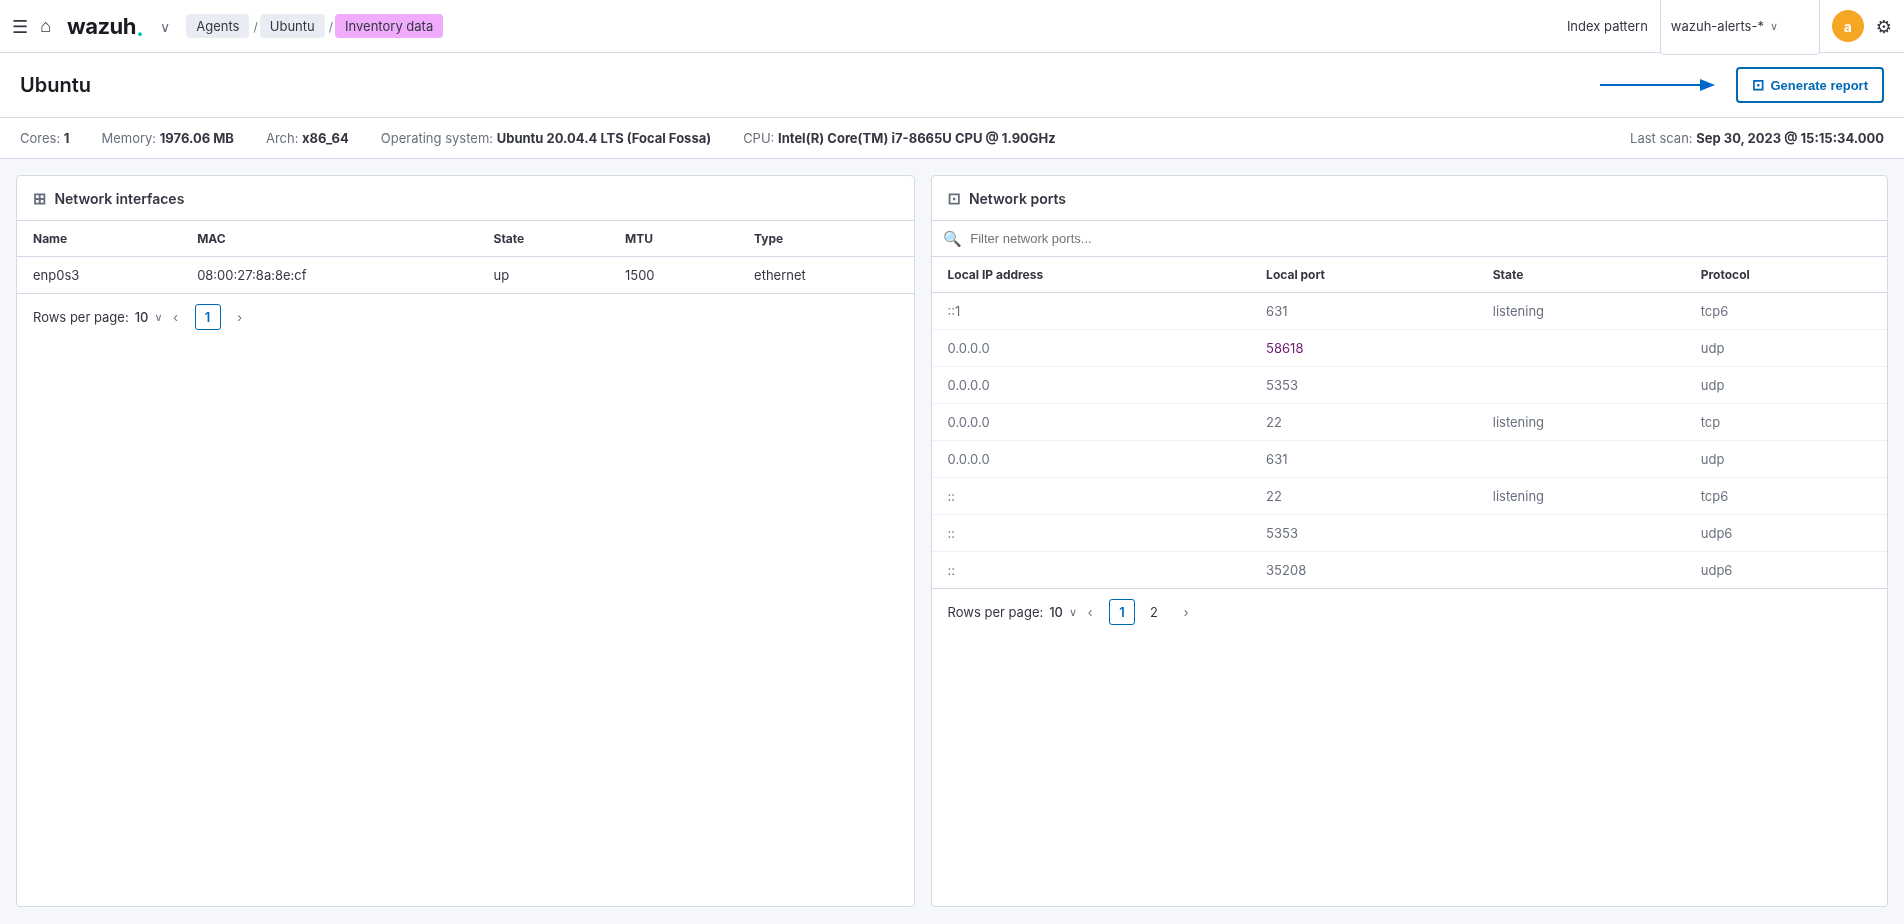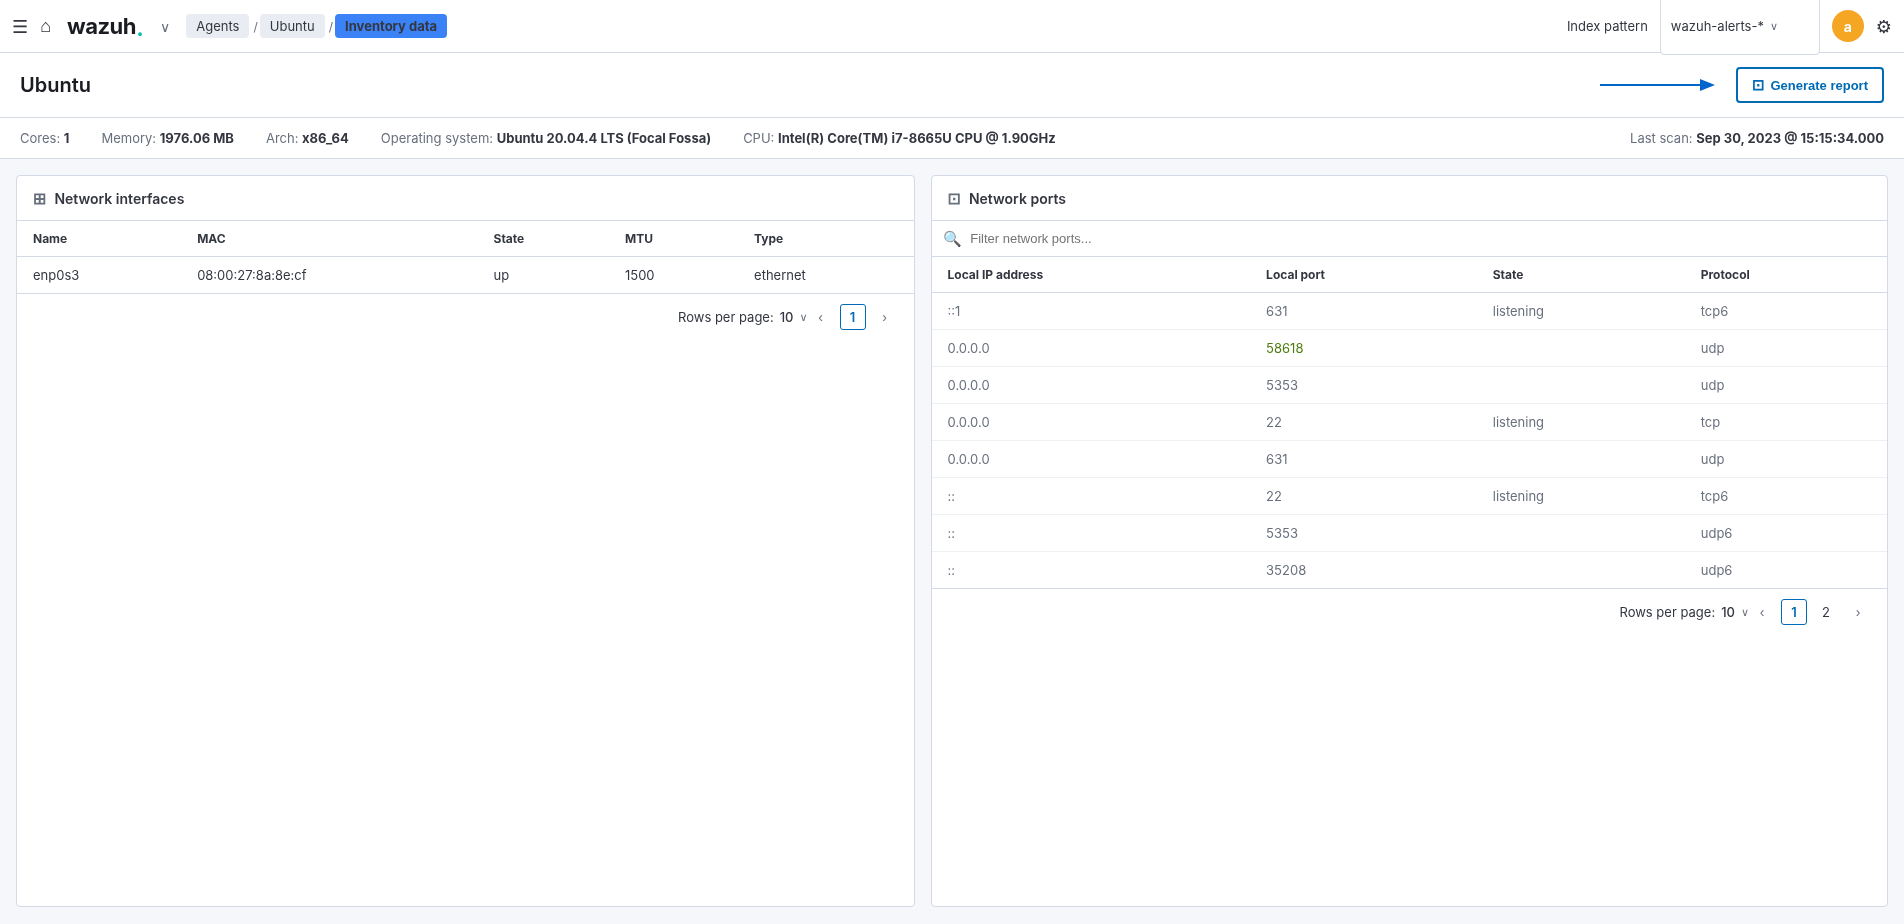--- a/index.html
+++ b/index.html
@@ -25,21 +25,21 @@
     .breadcrumb-item {
       padding: 4px 10px;
       border-radius: 4px;
       background: #e9edf3;
       color: #343741;
       font-size: 13px;
       cursor: pointer;
       margin-right: 2px;
       text-align: center;
     }
-    .breadcrumb-item.active { background: #3b82f6; font-weight: 700; }
+    .breadcrumb-item.active { background: #f0abfc; font-weight: 400; }
     .breadcrumb-sep { color: #69707d; margin: 0 2px; font-size: 12px; }
     .topnav-right { display: flex; align-items: center; gap: 12px; margin-left: auto; }
     .index-pattern-label { color: #343741; font-size: 13px; white-space: nowrap; }
     .index-pattern-select {
       display: flex;
       align-items: center;
       border: 1px solid #d3dae6;
       border-radius: 4px;
       padding: 20px 10px;
       background: #fff;
@@ -160,21 +160,21 @@
     .search-icon { color: #69707d; font-size: 15px; }
     .search-input {
       border: none; outline: none;
       font-size: 13px; color: #343741;
       flex: 1;
       background: transparent;
     }
 
     
     .pagination-row {
-      display: flex; align-items: center; justify-content: flex-end;
+      display: flex; align-items: center; justify-content: flex-start;
       padding: 10px 16px;
       border-top: 1px solid #d3dae6;
       font-size: 13px;
       color: #343741;
     }
     .pagination-left { display: flex; align-items: center; gap: 6px; }
     .rows-label { color: #343741; }
     .rows-count { font-weight: 500; }
     .rows-chevron { color: #69707d; font-size: 11px; cursor: pointer; }
     .pagination-right { display: flex; align-items: center; gap: 6px; }
@@ -326,21 +326,21 @@
       </thead>
       <tbody id="ports-tbody">
       <tr>
       <td style="color:#69707d">::1</td>
       <td style="color:#69707d">631</td>
       <td style="color:#69707d">listening</td>
       <td style="color:#69707d">tcp6</td>
     </tr>
           <tr>
       <td style="color:#69707d">0.0.0.0</td>
-      <td style="color:#4d7c0f">58618</td>
+      <td style="color:#701a75">58618</td>
       <td style="color:#69707d"></td>
       <td style="color:#69707d">udp</td>
     </tr>
           <tr>
       <td style="color:#69707d">0.0.0.0</td>
       <td style="color:#69707d">5353</td>
       <td style="color:#69707d"></td>
       <td style="color:#69707d">udp</td>
     </tr>
           <tr>

